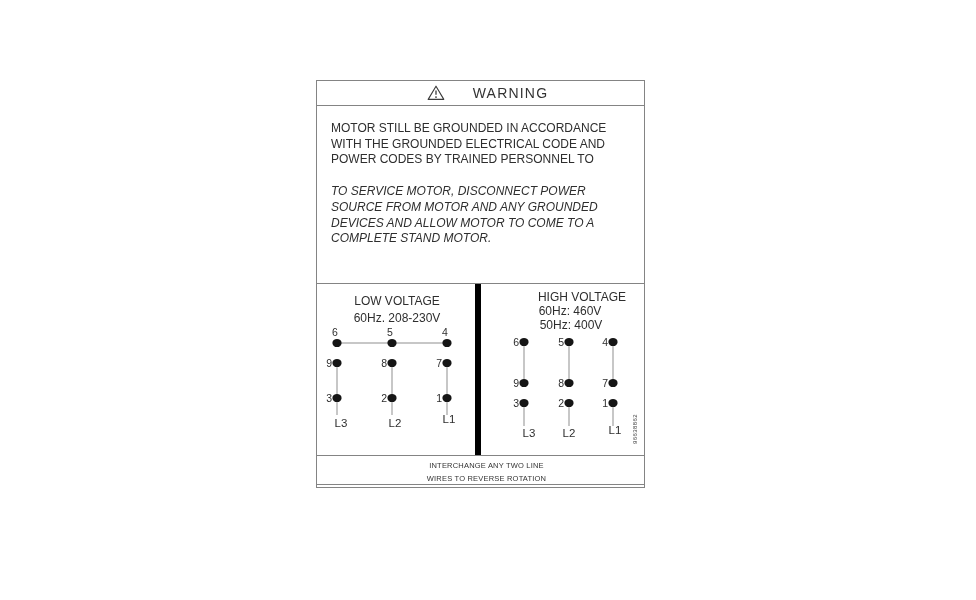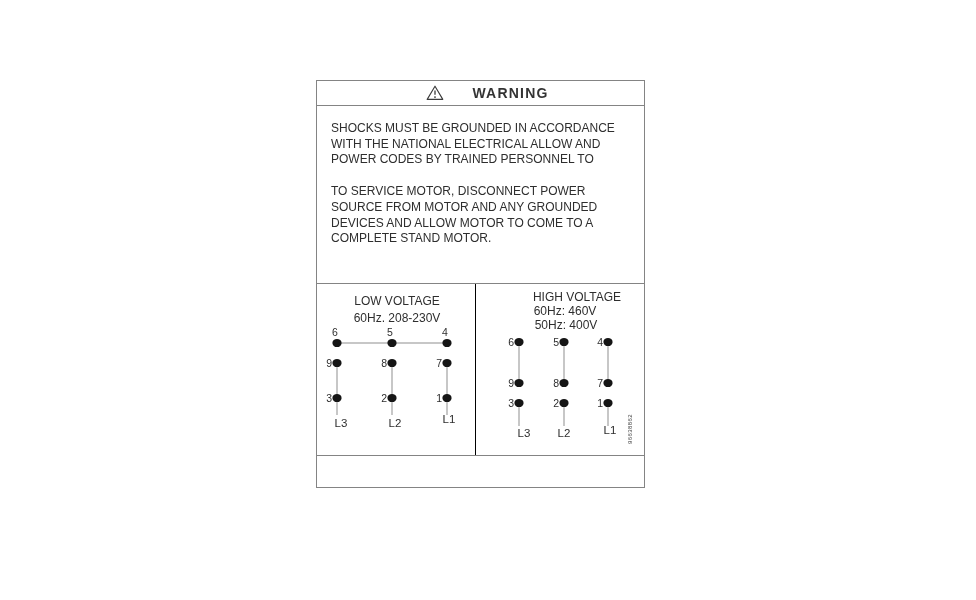--- a/index.html
+++ b/index.html
@@ -16,36 +16,36 @@
     left: 316px; top: 80px;
     width: 327px; height: 406px;
     border: 1px solid #848484;
     background: #ffffff;
   }
   
   .hdr {
     height: 24px;
     border-bottom: 1px solid #848484;
     display: flex; align-items: center; justify-content: center;
-    gap: 28px; padding-left: 14px; font-weight: bold;
+    gap: 28px; padding-left: 14px;
   }
   .hdr-title {
     font-size: 14px; letter-spacing: 1.2px; color: #333333;
   }
   
   .warn-text {
     height: 162px;
     border-bottom: 1px solid #848484;
     padding: 15px 0 0 14px;
     font-size: 12px; line-height: 15.7px; color: #2e2e2e;
   }
-  .warn-text .para2 { margin-top: 16px; }
+  .warn-text .para2 { margin-top: 16px; font-style: italic; }
   
   .volt-row { display: flex; height: 171px; border-bottom: 1px solid #848484; }
-  .lv-panel { width: 158px; border-right: 1px solid #000000; position: relative; }
+  .lv-panel { width: 158px; border-right: 6px solid #000000; position: relative; }
   .hv-panel { width: 168px; position: relative; }
   .lv-panel svg, .hv-panel svg { display: block; }
   svg text { fill: #2e2e2e; }
   .diag-title { font-size: 12px; }
   .term-num { font-size: 10.5px; }
   .lead-lbl { font-size: 11.5px; }
   .pn-text { font-size: 6px; fill: #3a3a3a; letter-spacing: 0.4px; }
   
   .foot-a {
     height: 25px;
@@ -73,22 +73,22 @@
       <svg width="18" height="16" viewBox="0 0 18 16">
         <path d="M9,1.2 L16.8,14.4 L1.2,14.4 Z" fill="none" stroke="#3a3a3a" stroke-width="1.1" stroke-linejoin="round"></path>
         <line x1="9" y1="5.4" x2="9" y2="9.8" stroke="#3a3a3a" stroke-width="1.3"></line>
         <circle cx="9" cy="12.1" r="0.9" fill="#3a3a3a"></circle>
       </svg>
       <span class="hdr-title">WARNING</span>
     </div>
 
     <div class="warn-text">
       <div class="para1">
-        <div>SHOCKS MUST BE GROUNDED IN ACCORDANCE</div>
-        <div>WITH THE NATIONAL ELECTRICAL ALLOW AND</div>
+        <div>MOTOR STILL BE GROUNDED IN ACCORDANCE</div>
+        <div>WITH THE GROUNDED ELECTRICAL CODE AND</div>
         <div>POWER CODES BY TRAINED PERSONNEL TO</div>
       </div>
       <div class="para2">
         <div>TO SERVICE MOTOR, DISCONNECT POWER</div>
         <div>SOURCE FROM MOTOR AND ANY GROUNDED</div>
         <div>DEVICES AND ALLOW MOTOR TO COME TO A</div>
         <div>COMPLETE STAND MOTOR.</div>
       </div>
     </div>
 
@@ -165,16 +165,20 @@
 
           <text class="lead-lbl" x="48" y="153" text-anchor="middle">L3</text>
           <text class="lead-lbl" x="88" y="153" text-anchor="middle">L2</text>
           <text class="lead-lbl" x="134" y="150" text-anchor="middle">L1</text>
 
           <text class="pn-text" transform="translate(156,145) rotate(-90)" text-anchor="middle">96638862</text>
         </svg>
       </div>
     </div>
 
+    <div class="foot-a">
+      <div>INTERCHANGE ANY TWO LINE</div>
+      <div>WIRES TO REVERSE ROTATION</div>
+    </div>
 
 
   </div>
 </div>
 
 </body></html>

